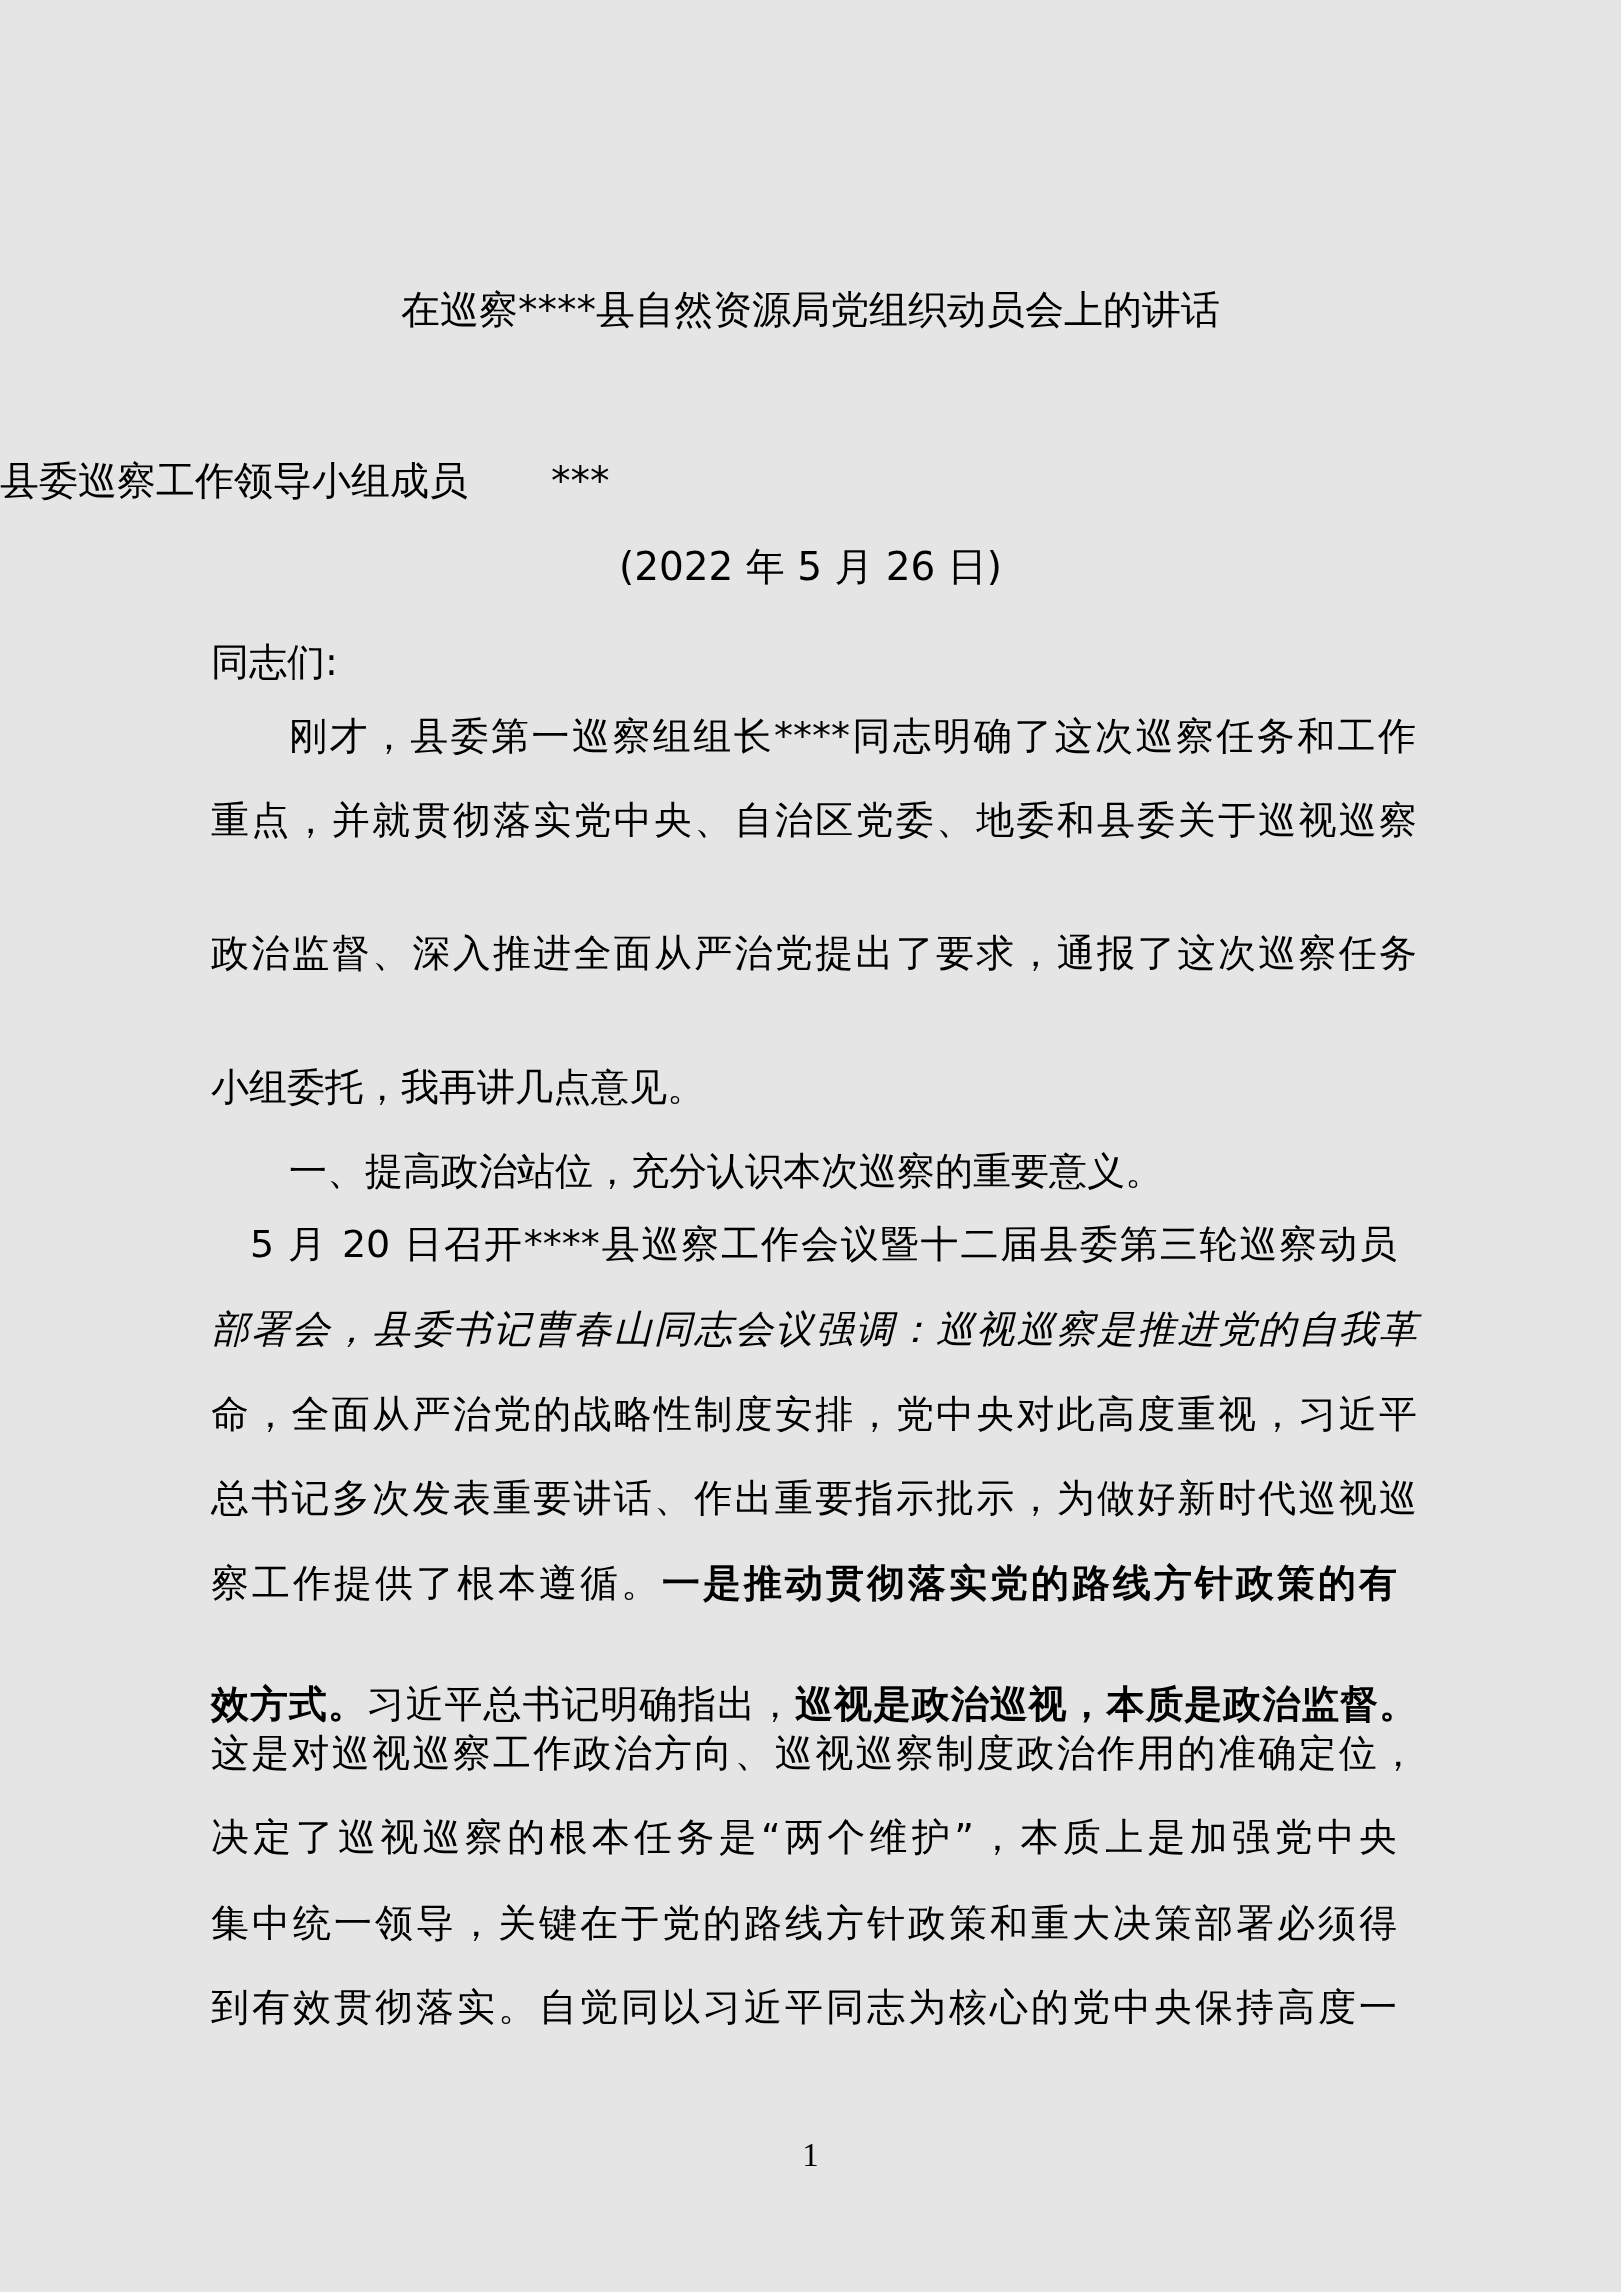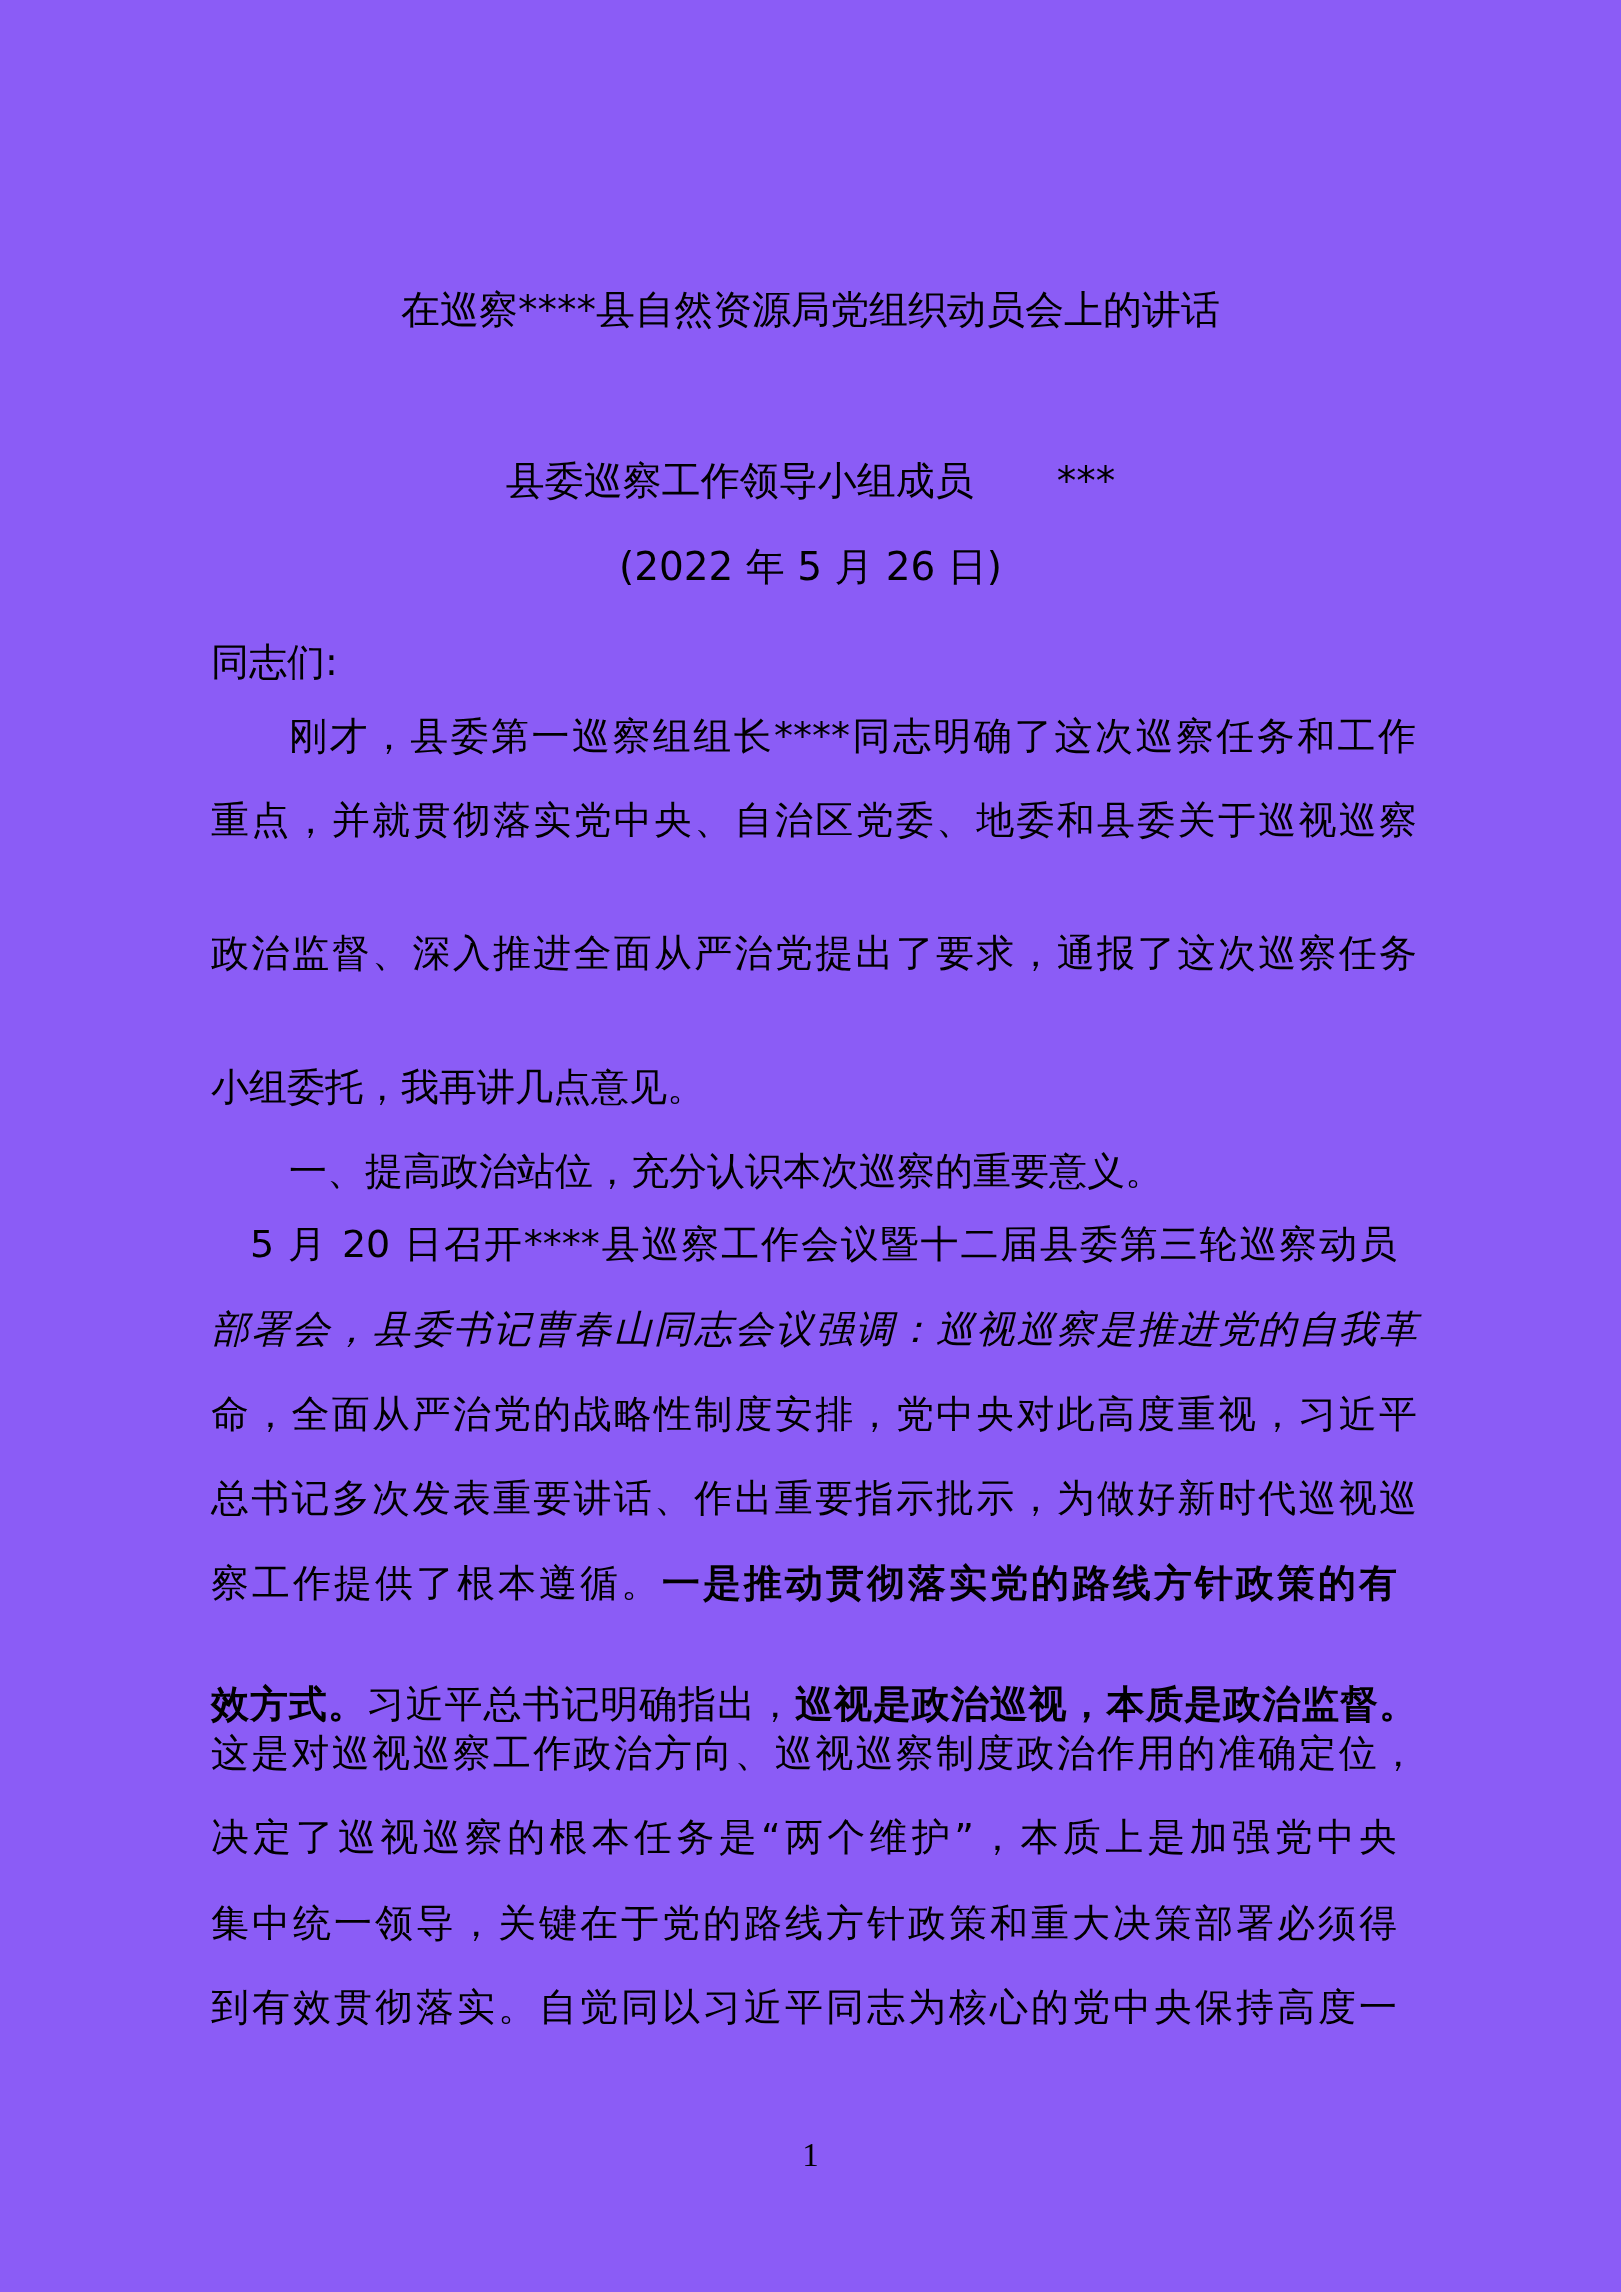--- a/index.html
+++ b/index.html
@@ -1,21 +1,21 @@
 <!DOCTYPE html>
 <html><head>
 <meta charset="utf-8">
 <style>
   html, body { margin:0; padding:0; background:#ffffff; }
   body { width:1621px; height:2293px; position:relative; overflow:hidden;
          font-family: "DejaVu Sans", "Liberation Sans", sans-serif; color:#000; }
-  .page { position:absolute; left:0; top:0; width:1621px; height:2293px; background:#8b5cf6; }
+  .page { position:absolute; left:0; top:0; width:1621px; height:2293px; background:#e5e5e5; }
   .line { position:absolute; white-space:nowrap; font-size:38px; line-height:47px; letter-spacing:0px; }
   .title { left:0; width:1621px; text-align:center; top:286px; font-size:39px; }
-  .byline { left:0; width:1621px; text-align:center; top:457px; font-size:39px; }
+  .byline { left:0; width:1621px; text-align:left; top:457px; font-size:39px; }
   .byline .gap { display:inline-block; width:83px; }
   .date { left:0; width:1621px; text-align:center; top:543px; font-size:39px; }
   .body-line { left:211px; width:1206px; text-align:justify; text-align-last:justify; }
   .body-line.last { text-align-last:left;margin-top:12px; }
   .indent2 { left:289px; width:1127px; }
   .indent1 { left:250px; width:1147px; }
   .b { font-weight:bold; }
   .page-num { position:absolute; left:0; width:1621px; text-align:center; top:2137px;
               font-family:"Liberation Serif", "DejaVu Serif", serif; font-size:33px; }
 </style>

